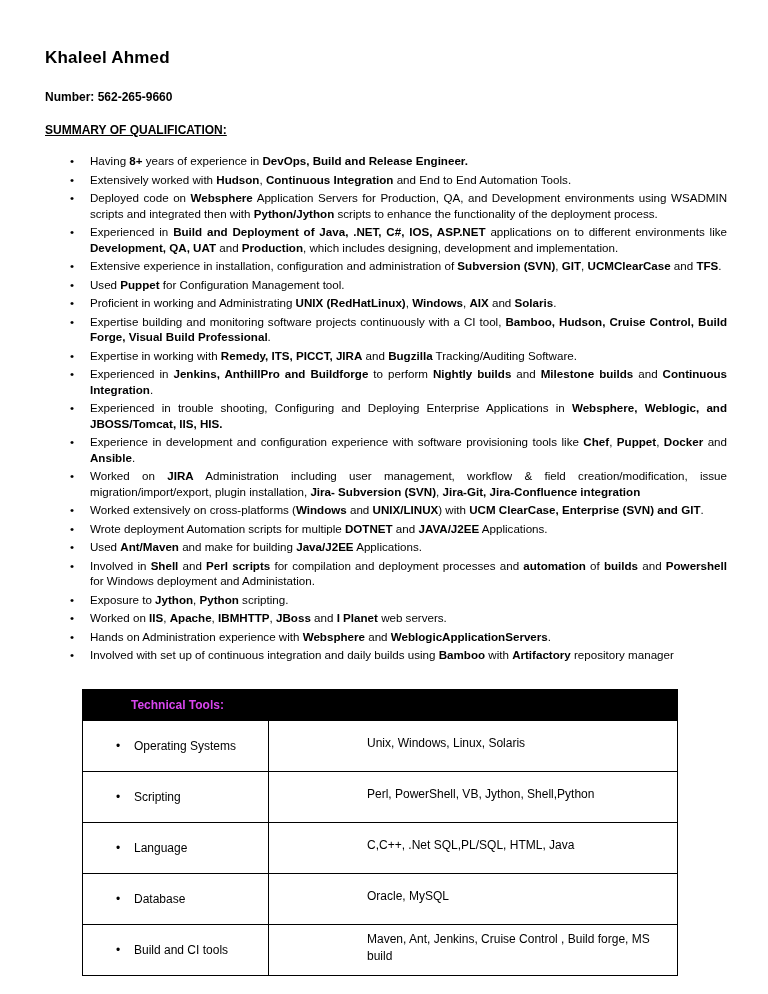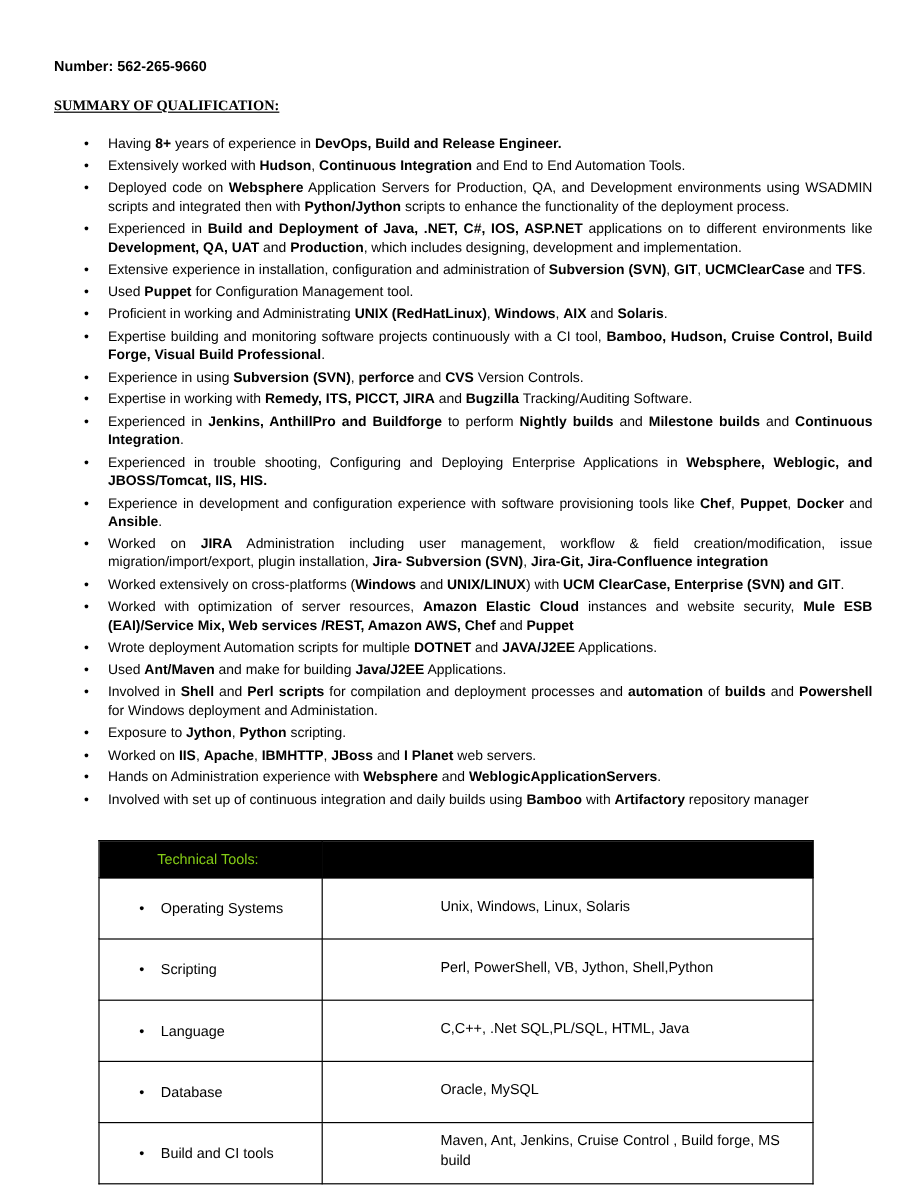--- a/index.html
+++ b/index.html
@@ -4,66 +4,65 @@
 <style>
   html, body { margin: 0; padding: 0; background: #ffffff; }
   .page {
     width: 768px; height: 994px; background: #ffffff; color: #000000;
     font-family: "Liberation Sans", sans-serif;
     padding: 48px 41px 20px 45px; box-sizing: border-box; overflow: hidden;
   }
   .name { font-size: 17px; font-weight: bold; letter-spacing: .2px; margin: 0 0 22px 0; }
   .contact { font-size: 12px; font-weight: bold; margin: 0 0 19px 0; }
   .section-heading { font-size: 12px; font-weight: bold; margin: 0 0 16px 0; }
-  .section-heading .u { text-decoration: underline; font-family: Liberation Serif, serif; }
+  .section-heading .u { text-decoration: underline; }
   .qual-list { list-style: none; margin: 0 0 0 45px; padding: 0; }
   .qual-list li {
     position: relative; font-size: 11.6px; line-height: 15.5px;
     text-align: justify; margin: 0 0 3px 0;
   }
   .qual-list li::before { content: "\2022"; position: absolute; left: -20px; top: 0; }
   .qual-list b { font-weight: bold; }
   .tools-table {
     border-collapse: collapse; margin: 26px 0 0 37px; width: 596px;
     font-size: 12px; table-layout: fixed;
   }
   .tools-table th, .tools-table td { border: 1px solid #000; vertical-align: middle; }
   .tools-table thead th {
-    background: #000; color: #84cc16; text-align: left; font-weight: normal;
+    background: #000; color: #d946ef; text-align: left; font-weight: bold;
     height: 28px; border-color: #000;
   }
   .th-label { width: 186px; padding-left: 48px; box-sizing: border-box; }
   .td-label { padding: 18px 0; }
   .td-label .row-bullet { display: inline-block; width: 18px; margin-left: 33px; }
   .td-value { padding: 3px 12px 7px 98px; line-height: 17px; }
 </style>
 </head>
 <body>
 
 <div class="page">
+  <h1 class="name">Khaleel Ahmed</h1>
   <p class="contact">Number: 562-265-9660</p>
   <p class="section-heading"><span class="u">SUMMARY OF QUALIFICATION:</span></p>
 
   <ul class="qual-list">
       <li><span>Having </span><b>8+</b><span> years of experience in </span><b>DevOps, Build and Release Engineer.</b></li>
       <li><span>Extensively worked with </span><b>Hudson</b><span>, </span><b>Continuous Integration</b><span> and End to End Automation Tools.</span></li>
       <li><span>Deployed code on </span><b>Websphere</b><span> Application Servers for Production, QA, and Development environments using WSADMIN scripts and integrated then with </span><b>Python/Jython</b><span> scripts to enhance the functionality of the deployment process.</span></li>
       <li><span>Experienced in </span><b>Build and Deployment of Java, .NET, C#, IOS, ASP.NET</b><span> applications on to different environments like </span><b>Development, QA, UAT</b><span> and </span><b>Production</b><span>, which includes designing, development and implementation.</span></li>
       <li><span>Extensive experience in installation, configuration and administration of </span><b>Subversion (SVN)</b><span>, </span><b>GIT</b><span>, </span><b>UCMClearCase</b><span> and </span><b>TFS</b><span>.</span></li>
       <li><span>Used </span><b>Puppet</b><span> for Configuration Management tool.</span></li>
       <li><span>Proficient in working and Administrating </span><b>UNIX (RedHatLinux)</b><span>, </span><b>Windows</b><span>, </span><b>AIX</b><span> and </span><b>Solaris</b><span>.</span></li>
       <li><span>Expertise building and monitoring software projects continuously with a CI tool, </span><b>Bamboo, Hudson, Cruise Control, Build Forge, Visual Build Professional</b><span>.</span></li>
-      <li><span>Experience in using </span><b>Subversion (SVN)</b><span>, </span><b>perforce</b><span> and </span><b>CVS</b><span> Version Controls.</span></li>
       <li><span>Expertise in working with </span><b>Remedy, ITS, PICCT, JIRA</b><span> and </span><b>Bugzilla</b><span> Tracking/Auditing Software.</span></li>
       <li><span>Experienced in </span><b>Jenkins, AnthillPro and Buildforge</b><span> to perform </span><b>Nightly builds</b><span> and </span><b>Milestone builds</b><span> and </span><b>Continuous Integration</b><span>.</span></li>
       <li><span>Experienced in trouble shooting, Configuring and Deploying Enterprise Applications in </span><b>Websphere, Weblogic, and JBOSS/Tomcat, IIS, HIS.</b></li>
       <li><span>Experience in development and configuration experience with software provisioning tools like </span><b>Chef</b><span>, </span><b>Puppet</b><span>, </span><b>Docker</b><span> and </span><b>Ansible</b><span>.</span></li>
       <li><span>Worked on </span><b>JIRA</b><span> Administration including user management, workflow &amp; field creation/modification, issue migration/import/export, plugin installation, </span><b>Jira- Subversion (SVN)</b><span>, </span><b>Jira-Git, Jira-Confluence integration</b></li>
       <li><span>Worked extensively on cross-platforms (</span><b>Windows</b><span> and </span><b>UNIX/LINUX</b><span>) with </span><b>UCM ClearCase, Enterprise (SVN) and GIT</b><span>.</span></li>
-      <li><span>Worked with optimization of server resources, </span><b>Amazon Elastic Cloud</b><span> instances and website security, </span><b>Mule ESB (EAI)/Service Mix, Web services /REST, Amazon AWS, Chef</b><span> and </span><b>Puppet</b></li>
       <li><span>Wrote deployment Automation scripts for multiple </span><b>DOTNET</b><span> and </span><b>JAVA/J2EE</b><span> Applications.</span></li>
       <li><span>Used </span><b>Ant/Maven</b><span> and make for building </span><b>Java/J2EE</b><span> Applications.</span></li>
       <li><span>Involved in </span><b>Shell</b><span> and </span><b>Perl scripts</b><span> for compilation and deployment processes and </span><b>automation</b><span> of </span><b>builds</b><span> and </span><b>Powershell</b><span> for Windows deployment and Administation.</span></li>
       <li><span>Exposure to </span><b>Jython</b><span>, </span><b>Python</b><span> scripting.</span></li>
       <li><span>Worked on </span><b>IIS</b><span>, </span><b>Apache</b><span>, </span><b>IBMHTTP</b><span>, </span><b>JBoss</b><span> and </span><b>I Planet</b><span> web servers.</span></li>
       <li><span>Hands on Administration experience with </span><b>Websphere</b><span> and </span><b>WeblogicApplicationServers</b><span>.</span></li>
       <li><span>Involved with set up of continuous integration and daily builds using </span><b>Bamboo</b><span> with </span><b>Artifactory</b><span> repository manager</span></li>
     </ul>
 
   <table class="tools-table">

